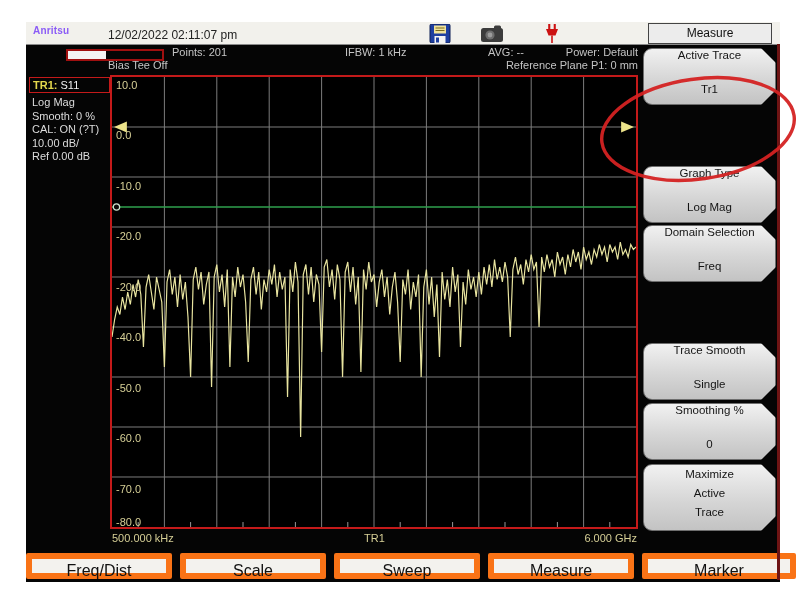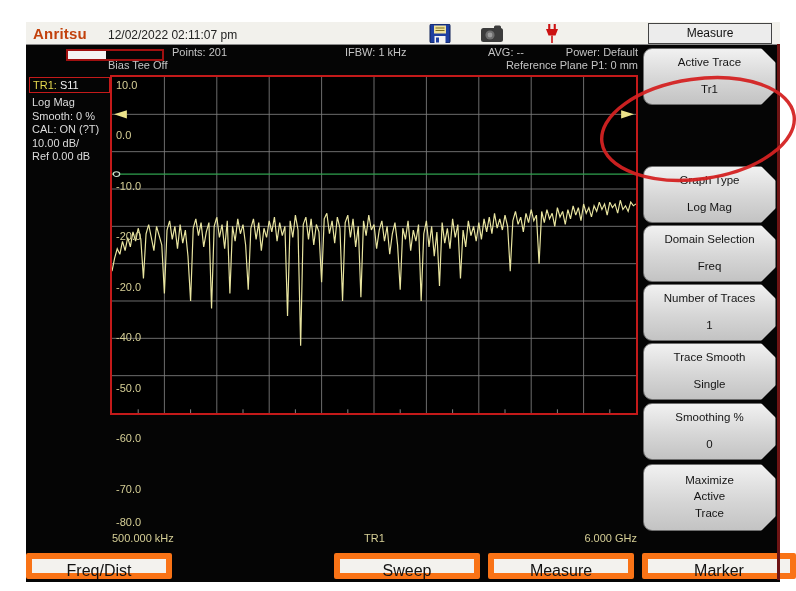--- a/index.html
+++ b/index.html
@@ -5,49 +5,49 @@
   html,body{margin:0;padding:0;background:#ffffff;}
   *{box-sizing:border-box;font-family:"Liberation Sans","DejaVu Sans",sans-serif;}
   #page{position:relative;width:796px;height:591px;background:#ffffff;overflow:hidden;}
 
   
   #screen{position:absolute;left:26px;top:22px;width:754px;height:560px;background:#050505;}
   #screen::after{content:"";position:absolute;right:0;top:22px;width:3px;height:536px;background:#6e1414;}
 
   
   .topbar{position:absolute;left:0;top:0;width:754px;height:23px;background:#f2f1ec;border-bottom:1px solid #8a8a8a;}
-  .logo{position:absolute;left:7px;top:3px;font-size:15px;font-weight:800;color:#c2410c;letter-spacing:.2px;}
+  .logo{position:absolute;left:7px;top:3px;font-size:10px;font-weight:800;color:#8b5cf6;letter-spacing:.2px;}
   .datetime{position:absolute;left:82px;top:6px;font-size:12px;color:#222;}
   .tb-icon{position:absolute;top:2px;width:24px;height:19px;}
 
   
   .status{position:absolute;font-size:11px;color:#c4c4c4;white-space:nowrap;}
   .progress{position:absolute;left:40px;top:27px;width:98px;height:12px;border:2px solid #a01010;background:#050505;}
   .progress .fill{height:100%;width:40%;background:#f4f4f4;}
 
   
   .tr-box{position:absolute;left:3px;top:55px;width:81px;height:16px;border:1px solid #c41a1a;font-size:11px;padding:1px 0 0 3px;white-space:nowrap;}
-  .tr-box .t{color:#e3d74d;font-weight:normal;}
+  .tr-box .t{color:#e3d74d;font-weight:bold;}
   .tr-box .v{color:#f0f0f0;}
   .tr-lines{position:absolute;left:6px;top:74px;font-size:11px;color:#dcdcdc;line-height:13.5px;white-space:nowrap;}
 
   
-  #plot{position:absolute;left:84px;top:53px;width:528px;height:340px;border:2px solid #c41a1a;background:#000;}
+  #plot{position:absolute;left:84px;top:53px;width:528px;height:454px;border:2px solid #c41a1a;background:#000;}
   #plot svg{position:absolute;left:0;top:0;width:100%;height:100%;display:block;}
   .ylab{position:absolute;left:4px;font-size:11px;color:#d6cf96;pointer-events:none;}
 
   
   .xlab{position:absolute;top:510px;font-size:11px;color:#d6cf96;white-space:nowrap;}
 
   
   .menu-title{position:absolute;left:622px;top:1px;width:124px;height:21px;background:#ececec;border:1px solid #444;
     font-size:12px;color:#111;text-align:center;line-height:19px;}
   .softkey{position:absolute;left:617px;width:133px;background:linear-gradient(180deg,#f1f1f1 0%,#d6d6d6 55%,#c3c3c3 100%);
     border:1px solid #6e6e6e;border-radius:9px;color:#141414;font-size:11.5px;text-align:center;
-    display:flex;flex-direction:column;justify-content:space-between;padding:7px 4px 9px 4px;cursor:pointer;
+    display:flex;flex-direction:column;justify-content:space-between;padding:0 4px 9px 4px;cursor:pointer;
     clip-path:polygon(0 0,calc(100% - 15px) 0,100% 15px,100% calc(100% - 15px),calc(100% - 15px) 100%,0 100%);}
   .softkey .l3{display:flex;flex-direction:column;justify-content:space-around;height:100%;}
 
   
   .bbtn{position:absolute;top:531px;height:26px;background:#f3f2ee;border:6px solid #f97316;border-radius:2px;
     font-size:16px;color:#111;text-align:center;line-height:24px;cursor:pointer;}
 
   
   #annot{position:absolute;left:0;top:0;width:796px;height:591px;pointer-events:none;}
 </style>
@@ -169,41 +169,38 @@
       <div>Tr1</div>
     </div>
     <div class="softkey" style="top:144px;height:57px">
       <div>Graph Type</div>
       <div>Log Mag</div>
     </div>
     <div class="softkey" style="top:203px;height:57px">
       <div>Domain Selection</div>
       <div>Freq</div>
     </div>
-    <div class="softkey" style="top:262px;height:57px">
-      <div>Number of Traces</div>
-      <div>1</div>
-    </div>
     <div class="softkey" style="top:321px;height:57px">
       <div>Trace Smooth</div>
       <div>Single</div>
     </div>
     <div class="softkey" style="top:381px;height:57px">
       <div>Smoothing %</div>
       <div>0</div>
     </div>
     <div class="softkey" style="top:442px;height:67px">
       <div class="l3">
         <div>Maximize</div>
         <div>Active</div>
         <div>Trace</div>
       </div>
     </div>
 
     <div class="bbtn" style="left:0px;width:146px">Freq/Dist</div>
+    <div class="bbtn" style="left:154px;width:146px">Scale</div>
     <div class="bbtn" style="left:308px;width:146px">Sweep</div>
     <div class="bbtn" style="left:462px;width:146px">Measure</div>
     <div class="bbtn" style="left:616px;width:154px">Marker</div>
   </div>
 
   <svg id="annot" viewBox="0 0 796 591">
     <ellipse cx="698" cy="129" rx="97" ry="50" transform="rotate(-8 698 129)" fill="none" stroke="#d42222" stroke-width="3.4" opacity="0.95"></ellipse>
   </svg>
 </div>
 

